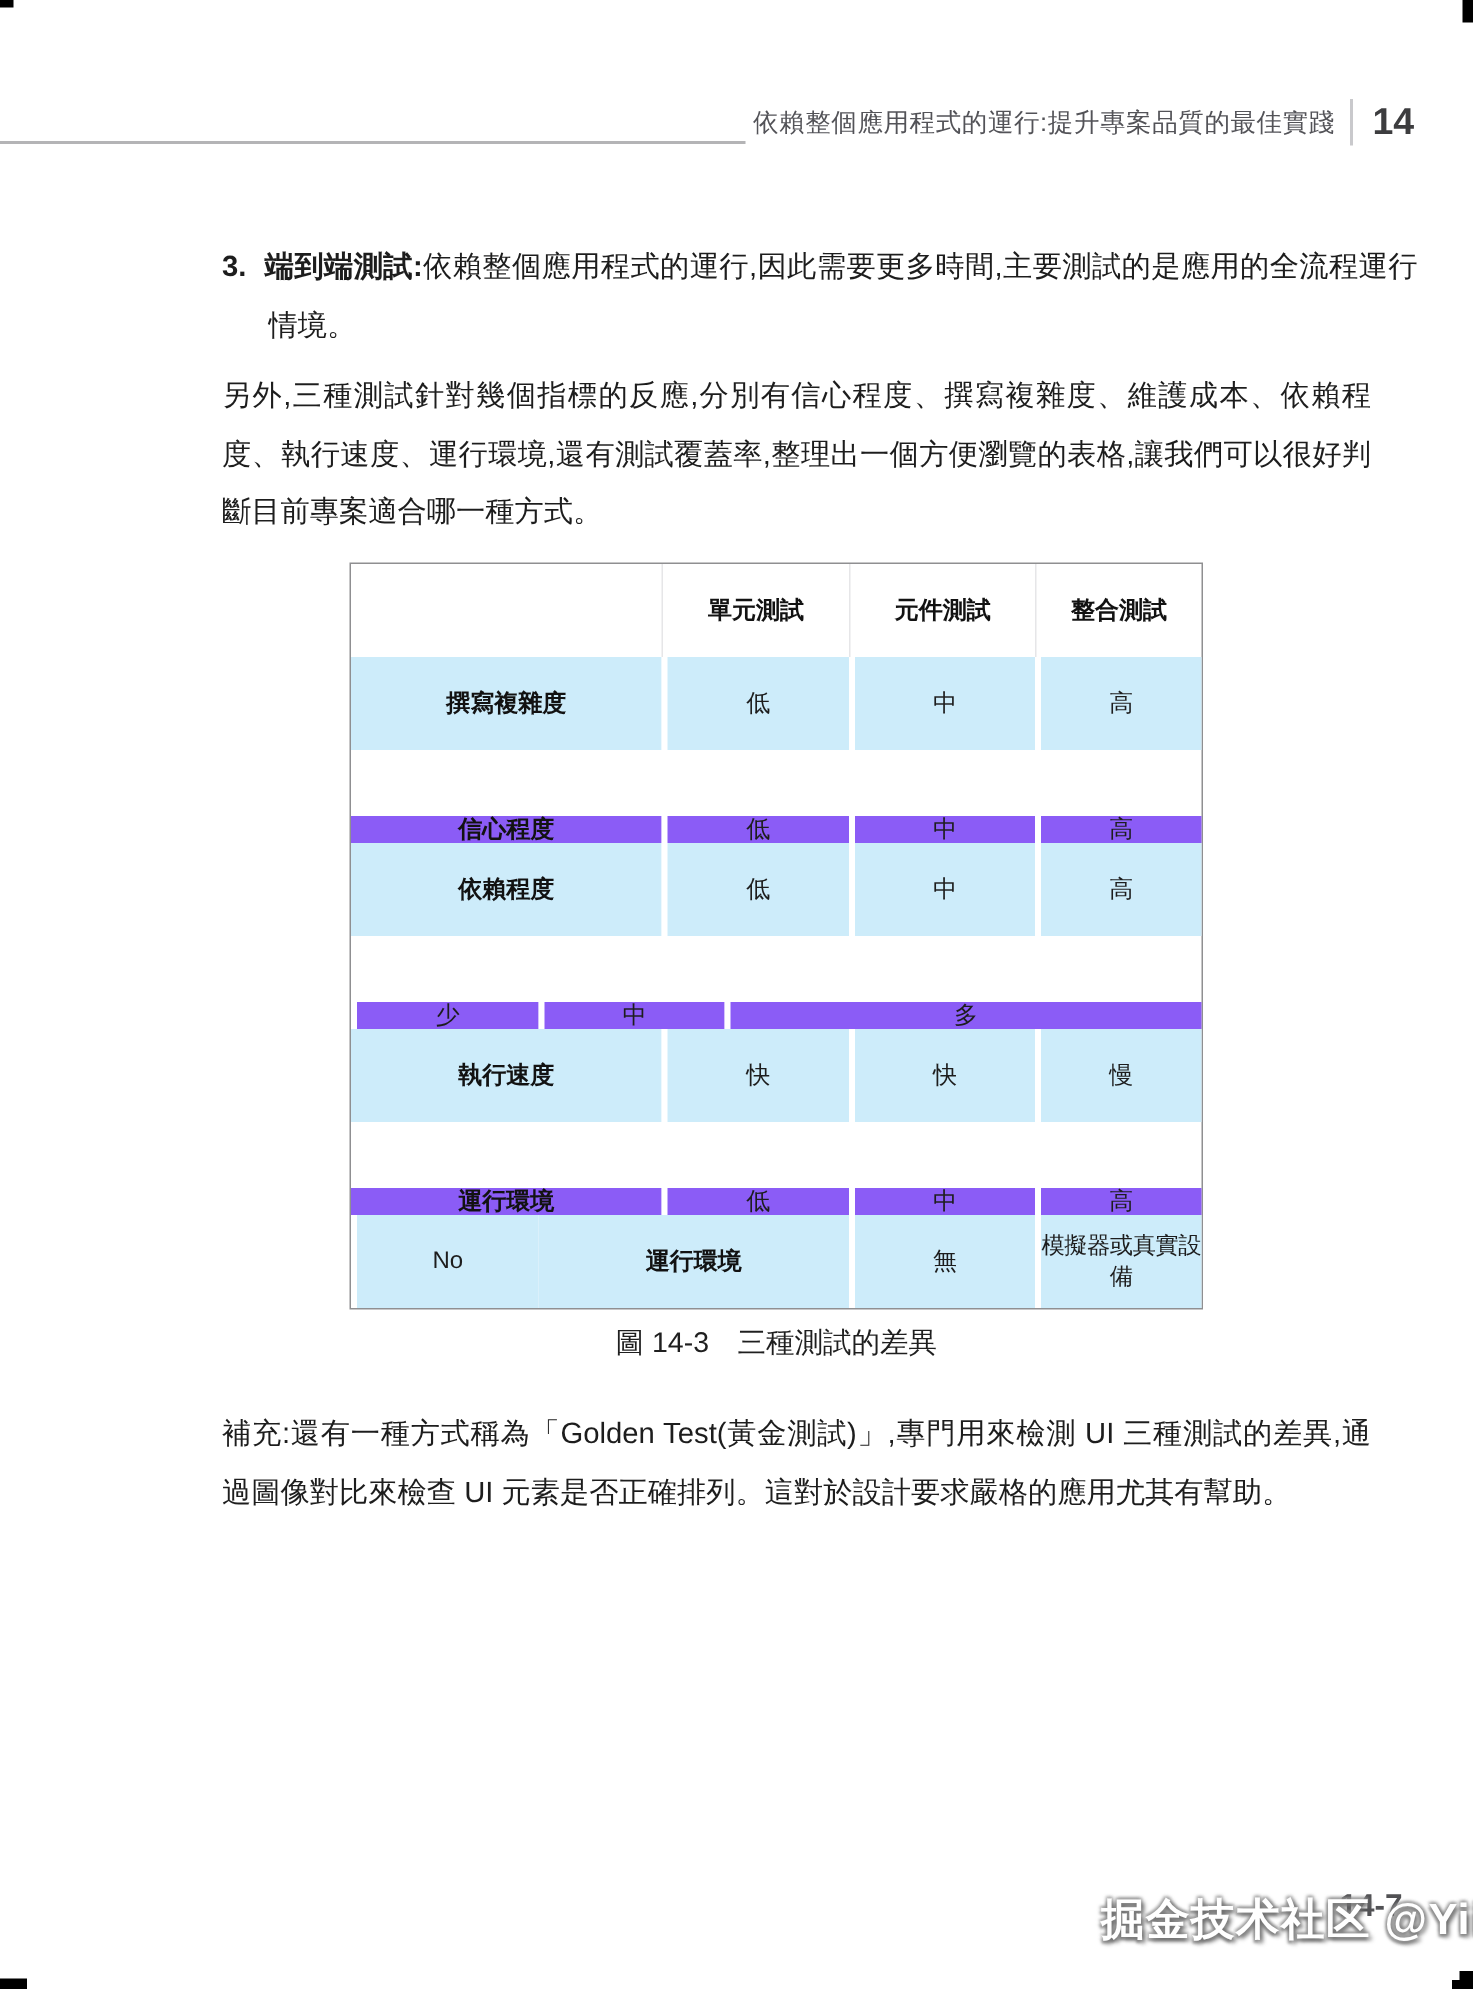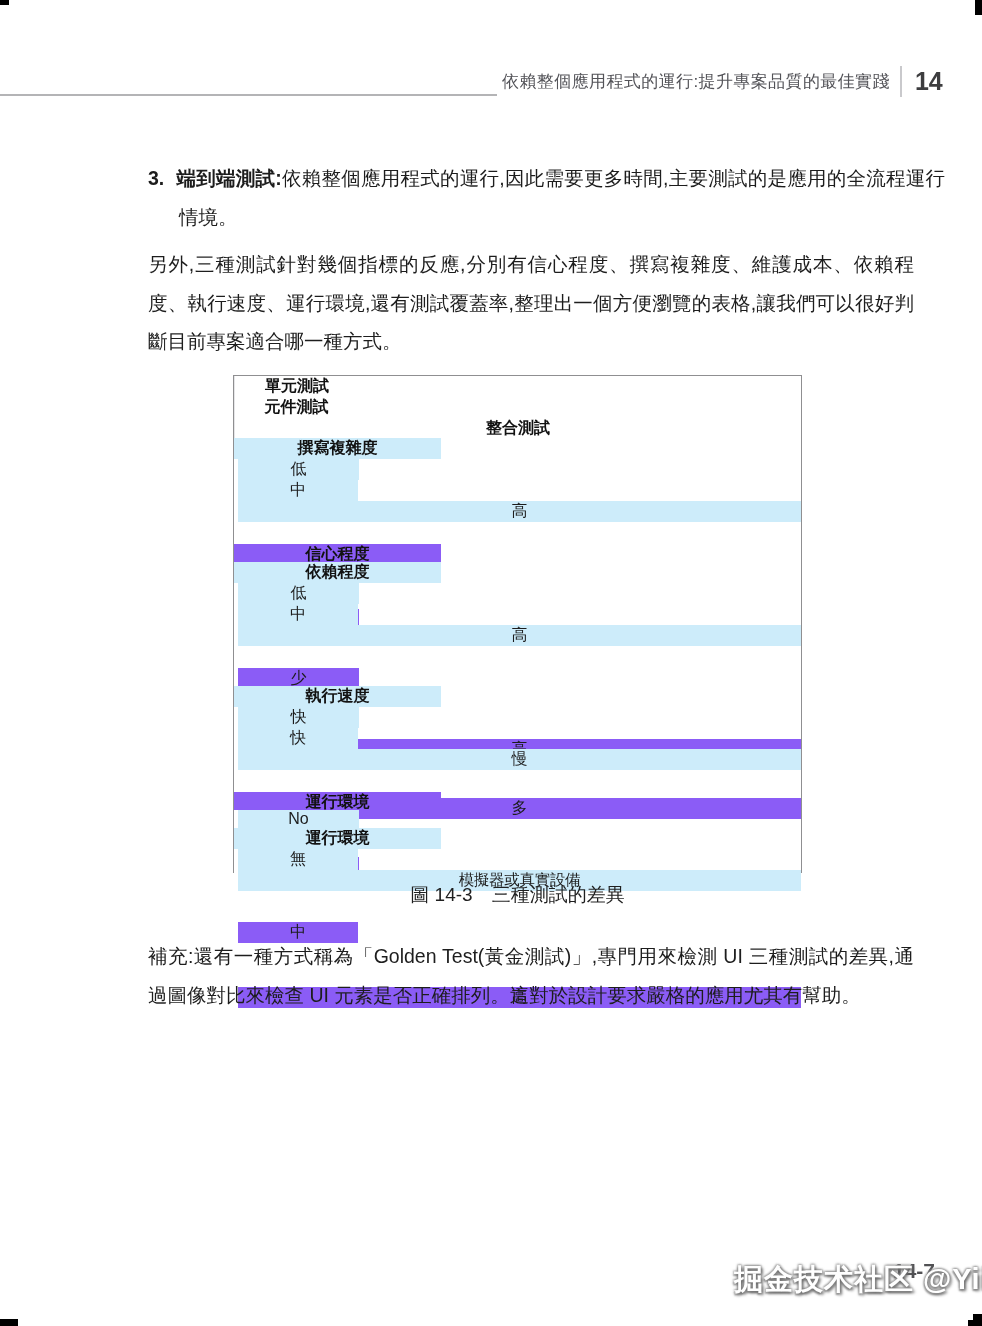--- a/index.html
+++ b/index.html
@@ -33,21 +33,21 @@
   .list-item { top:159px; padding-left:31px; text-indent:-31px; }
   .li-num { font-weight:bold; margin-right:12px; }
   .li-term { font-weight:bold; }
   .para-intro { top:245px; }
   .para-supplement { top:937px; }
 
   .fig-table {
     position:absolute; left:233px; top:375px; width:569px;
     border:1px solid #8f8f91; box-sizing:border-box; background:#fff;
   }
-  .t-row { display:flex; height:62px;flex-direction:column; }
+  .t-row { display:flex; height:62px; }
   .t-row.head { height:62px; }
   .cell {
     box-sizing:border-box;
     display:flex; align-items:center; justify-content:center;
     font-size:16px; text-align:center;
   }
   .c0 { width:207px; }
   .c1 { width:125px; }
   .c2 { width:124px; }
   .c3 { flex:1; }

